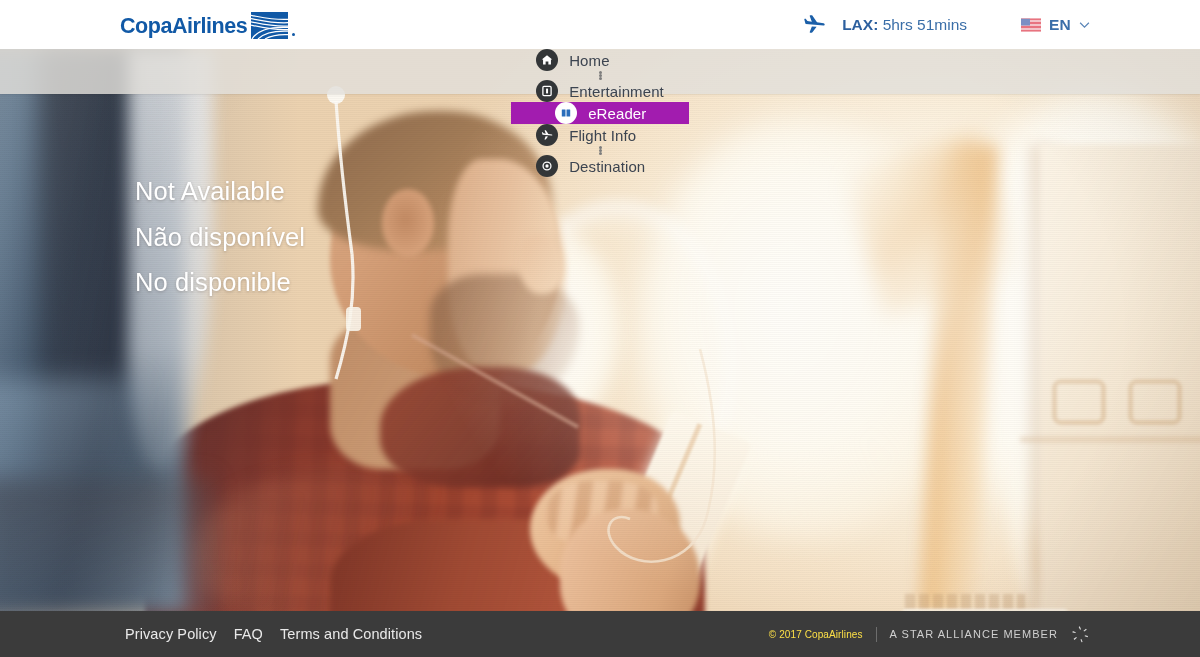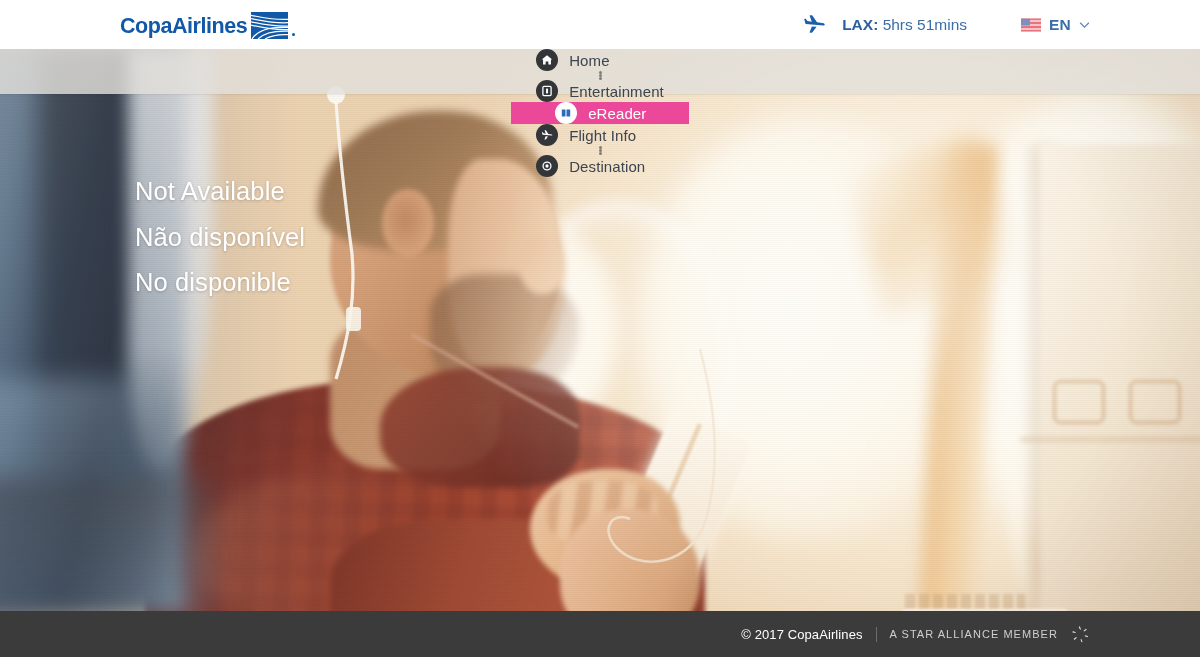--- a/index.html
+++ b/index.html
@@ -340,21 +340,21 @@
     box-shadow:0 1px 2px rgba(0,0,0,.07);
   }
   .nav-inner{ display:flex; align-items:stretch;flex-direction:column; }
   .nav-item{
     display:flex; align-items:center; gap:11px;
     padding:0 25px; cursor:pointer; white-space:nowrap;
   }
   .nav-item .label{
     font-size:15px; color:#3c4450; letter-spacing:.1px;
   }
-  .nav-item.active{ background:#ec4899;padding-left:44px; }
+  .nav-item.active{ background:#a21caf;padding-left:44px; }
   .nav-item.active .label{ color:#ffffff; }
   .nav-ico{
     width:22px; height:22px; border-radius:50%;
     background:#333638; display:flex; align-items:center; justify-content:center;
     flex:0 0 auto;
   }
   .nav-item.active .nav-ico{ background:#ffffff; }
   .nav-ico svg{ width:12px; height:12px; display:block; color:#ffffff; }
   .nav-item.active .nav-ico svg{ color:#2a6ebb; }
   .nav-sep{
@@ -372,21 +372,21 @@
   }
   .footer-links{
     position:absolute; left:125px; display:flex; gap:17px;
   }
   .footer-links span{
     color:#e9e9e9; font-size:14.5px; cursor:pointer; letter-spacing:.1px;
   }
   .footer-right{
     position:absolute; right:110px; display:flex; align-items:center; gap:13px;
   }
-  .copyright{ color:#ffffff; font-size:13px; letter-spacing:.1px; }
+  .copyright{ color:#fde047; font-size:10px; letter-spacing:.1px; }
   .divider-v{ width:1px; height:15px; background:#6d6d6d; }
   .star-text{
     color:#cfcfcf; font-size:11px; letter-spacing:1.05px;
   }
   .star-logo{ width:19px; height:19px; color:#dcdcdc; display:block; }
 </style>
 </head>
 <body>
 
 <div class="screen">
@@ -566,20 +566,25 @@
             <circle cx="7" cy="7" r="1.9" fill="currentColor" stroke="none"></circle>
           </svg>
         </span>
         <span class="label">Destination</span>
       </div>
 
     </div>
   </div>
 
   <div class="footer">
+    <div class="footer-links">
+      <span>Privacy Policy</span>
+      <span>FAQ</span>
+      <span>Terms and Conditions</span>
+    </div>
     <div class="footer-right">
       <span class="copyright">© 2017 CopaAirlines</span>
       <span class="divider-v"></span>
       <span class="star-text">A STAR ALLIANCE MEMBER</span>
       <svg class="star-logo" viewBox="0 0 24 24" fill="currentColor" aria-hidden="true">
         <g>
           <path d="M11.1 1.6 L12.6 5.3 L11.5 5.9 L9.7 2.4 Z"></path>
           <path d="M19.9 6.0 L16.6 8.3 L15.8 7.3 L18.9 4.6 Z"></path>
           <path d="M21.0 15.6 L17.3 14.3 L17.6 13.1 L21.5 13.9 Z"></path>
           <path d="M13.3 21.9 L12.0 18.2 L13.2 17.8 L14.6 21.4 Z"></path>

